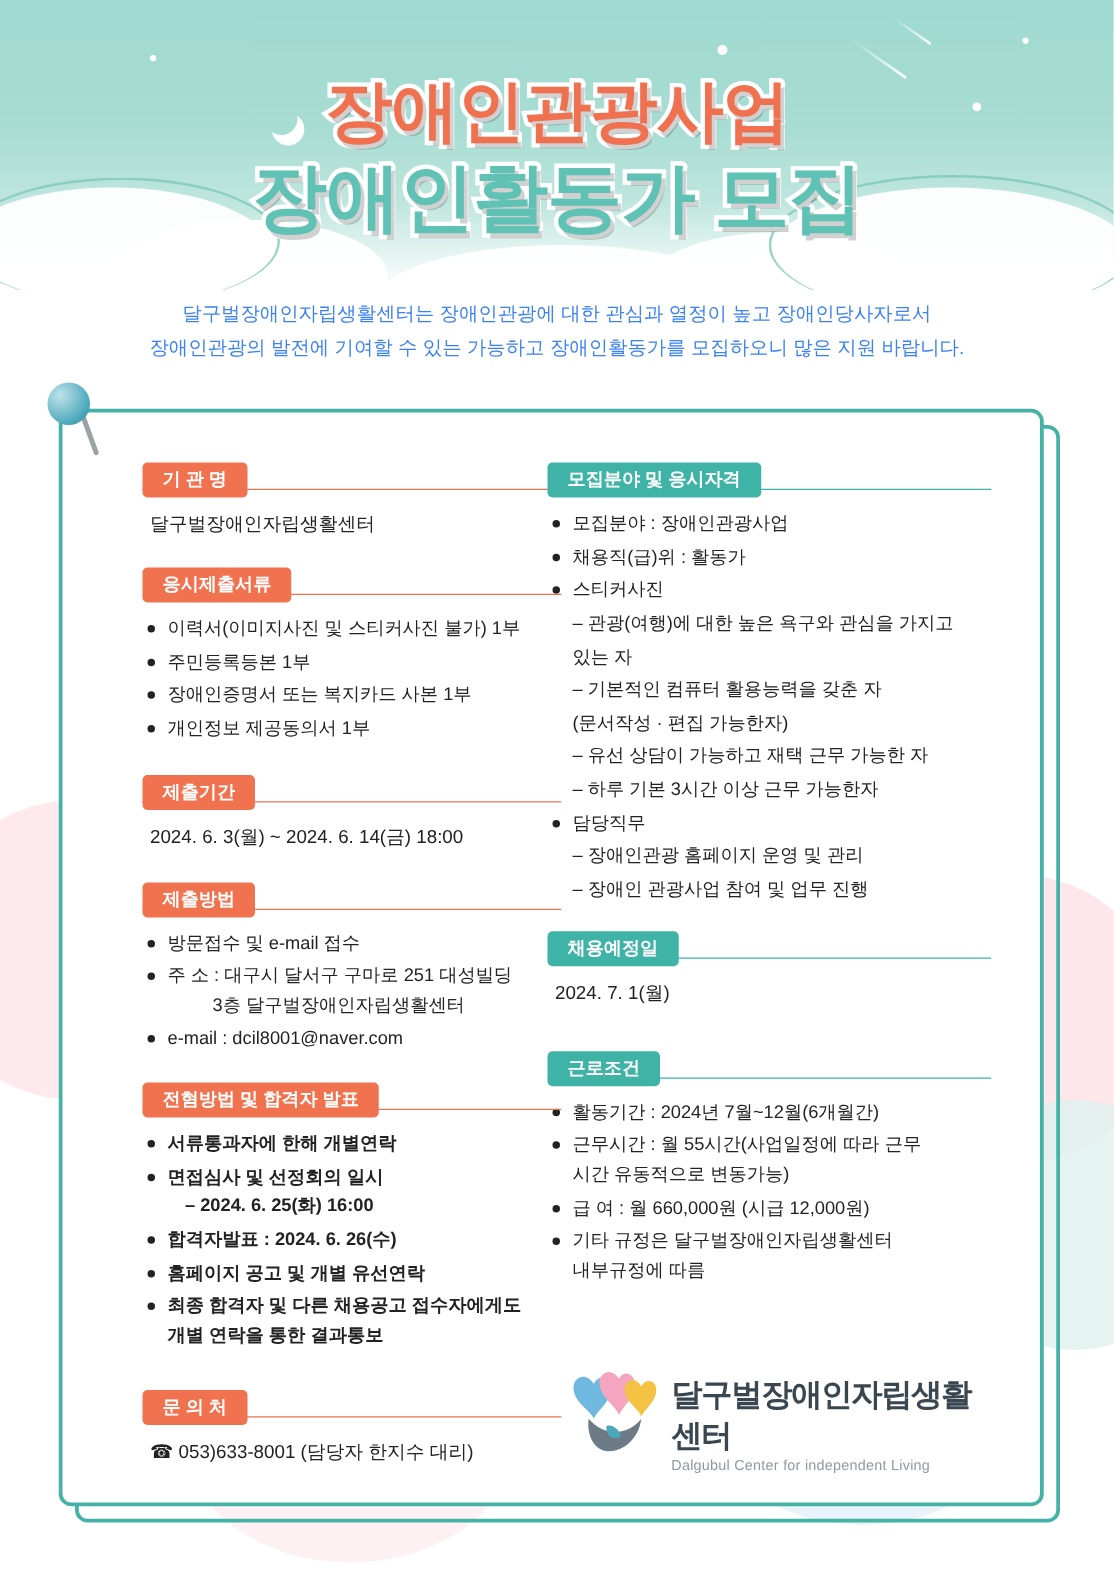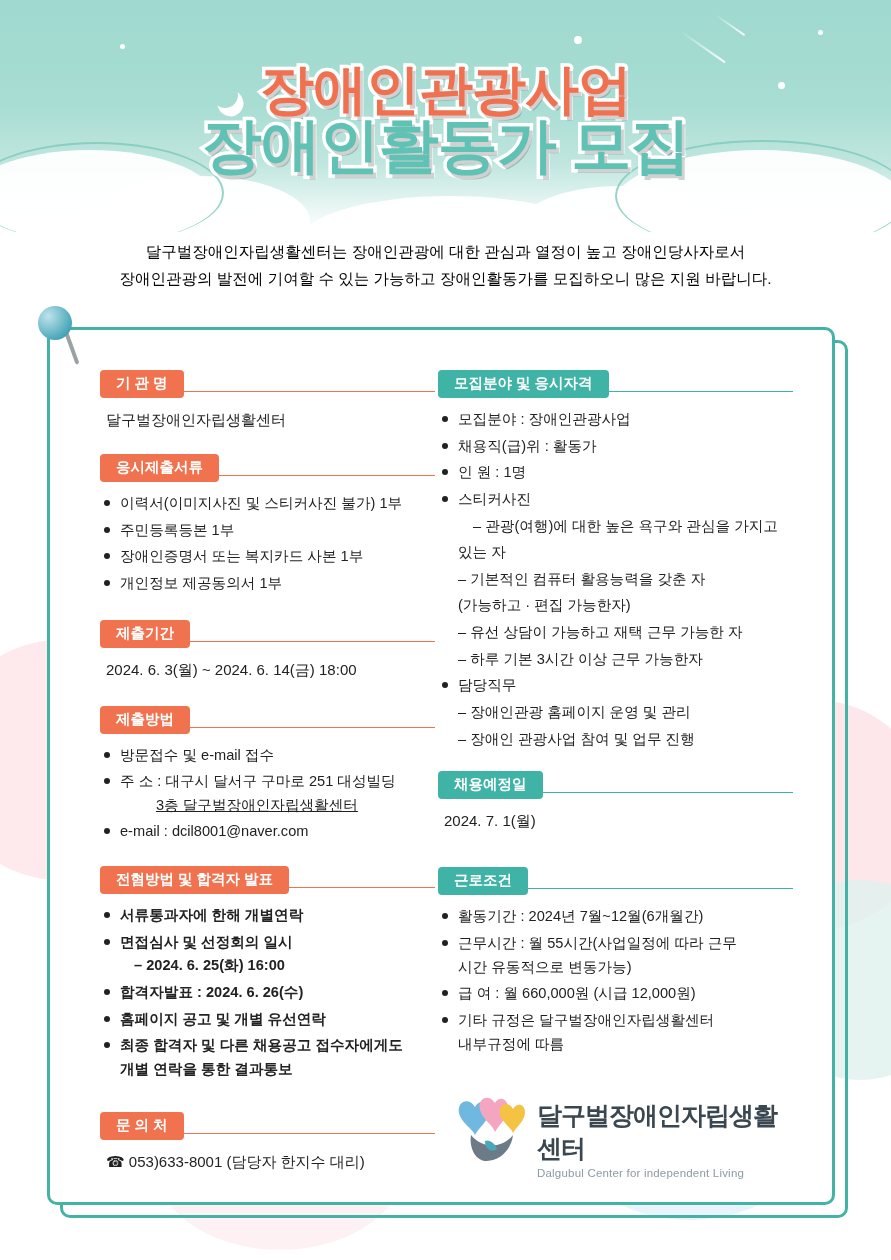--- a/index.html
+++ b/index.html
@@ -31,25 +31,25 @@
 
   .title-wrap{position:absolute;left:0;top:62px;width:891px;text-align:center;}
   .title1,.title2{
     font-weight:bold;letter-spacing:-1px;line-height:1;
     color:#f0714f;
     -webkit-text-stroke:7px #ffffff;
     paint-order:stroke fill;
     text-shadow:3px 4px 0 rgba(0,0,0,.18);
   }
   .title1{font-size:54px;}
-  .title2{font-size:60px;color:#5fc2b4;text-align:center;}
+  .title2{font-size:60px;margin-top:12px;color:#5fc2b4;text-align:center;}
 
   .lead{
     position:absolute;left:0;top:238px;width:891px;text-align:center;
-    font-size:15.5px;line-height:1.75;color:#000000;
+    font-size:15.5px;line-height:1.75;color:#3b82f6;
   }
 
   
   .blob{position:absolute;border-radius:50%;z-index:0;}
 
   
   .frame-shadow{
     position:absolute;left:60px;top:340px;width:782px;height:872px;
     border:3px solid #45b2a6;border-radius:10px;background:transparent;z-index:1;
   }
@@ -60,21 +60,21 @@
   .pin{
     position:absolute;left:38px;top:306px;width:40px;height:40px;z-index:5;
   }
   .pin .head{position:absolute;left:0;top:0;width:34px;height:34px;border-radius:50%;
     background:radial-gradient(circle at 30% 30%,#bfe3ea,#4aa8bb 70%,#2f7f91);}
   .pin .needle{position:absolute;left:26px;top:26px;width:4px;height:34px;background:#9aa2a6;
     transform:rotate(-20deg);transform-origin:top center;border-radius:2px;}
 
   .cols{position:absolute;left:0;top:0;width:782px;height:872px;z-index:3;}
   .col{position:absolute;top:0;}
-  .col.left{left:50px;width:335px;}
+  .col.left{left:64px;width:335px;}
   .col.right{left:388px;width:355px;}
 
   
   .chip{
     display:inline-block;background:#f0724f;color:#ffffff;
     font-size:14.5px;font-weight:bold;padding:4px 16px 5px;border-radius:4px;
     position:relative;z-index:2;
   }
   .chip-row{position:relative;margin-bottom:10px;}
   .chip-row:after{
@@ -176,21 +176,21 @@
 
       <div style="height:20px;"></div>
 
       <div class="chip-row">
         <span class="chip">제출방법</span>
       </div>
       <ul class="bul">
         <li>방문접수 및 e-mail 접수</li>
         <li>
           <span>주  소 : 대구시 달서구 구마로 251 대성빌딩</span>
-          <span class="ind" style="padding-left:36px;text-decoration:underline;">3층 달구벌장애인자립생활센터</span>
+          <span class="ind" style="padding-left:36px;">3층 달구벌장애인자립생활센터</span>
         </li>
         <li>e-mail : dcil8001@naver.com</li>
       </ul>
 
       <div style="height:18px;"></div>
 
       <div class="chip-row">
         <span class="chip">전혐방법 및 합격자 발표</span>
       </div>
       <ul class="bul bold">
@@ -218,26 +218,25 @@
     <div class="col right">
 
       <div style="height:40px;"></div>
 
       <div class="chip-row teal">
         <span class="chip">모집분야 및 응시자격</span>
       </div>
       <ul class="bul">
         <li>모집분야 : 장애인관광사업</li>
         <li>채용직(급)위 : 활동가</li>
-        <li>인   원 : 1명</li>
         <li>스티커사진</li>
-        <li class="dash nodot" style="list-style:none;text-align:center;">– 관광(여행)에 대한 높은 욕구와 관심을 가지고</li>
+        <li class="dash nodot" style="list-style:none;">– 관광(여행)에 대한 높은 욕구와 관심을 가지고</li>
         <li class="sub nodot" style="list-style:none;">있는 자</li>
         <li class="dash nodot" style="list-style:none;">– 기본적인 컴퓨터 활용능력을 갖춘 자</li>
-        <li class="sub nodot" style="list-style:none;">(가능하고 · 편집 가능한자)</li>
+        <li class="sub nodot" style="list-style:none;">(문서작성 · 편집 가능한자)</li>
         <li class="dash nodot" style="list-style:none;">– 유선 상담이 가능하고 재택 근무 가능한 자</li>
         <li class="dash nodot" style="list-style:none;">– 하루 기본 3시간 이상 근무 가능한자</li>
         <li>담당직무</li>
         <li class="dash nodot" style="list-style:none;">– 장애인관광 홈페이지 운영 및 관리</li>
         <li class="dash nodot" style="list-style:none;">– 장애인 관광사업 참여 및 업무 진행</li>
       </ul>
 
       <div style="height:16px;"></div>
 
       <div class="chip-row teal">

